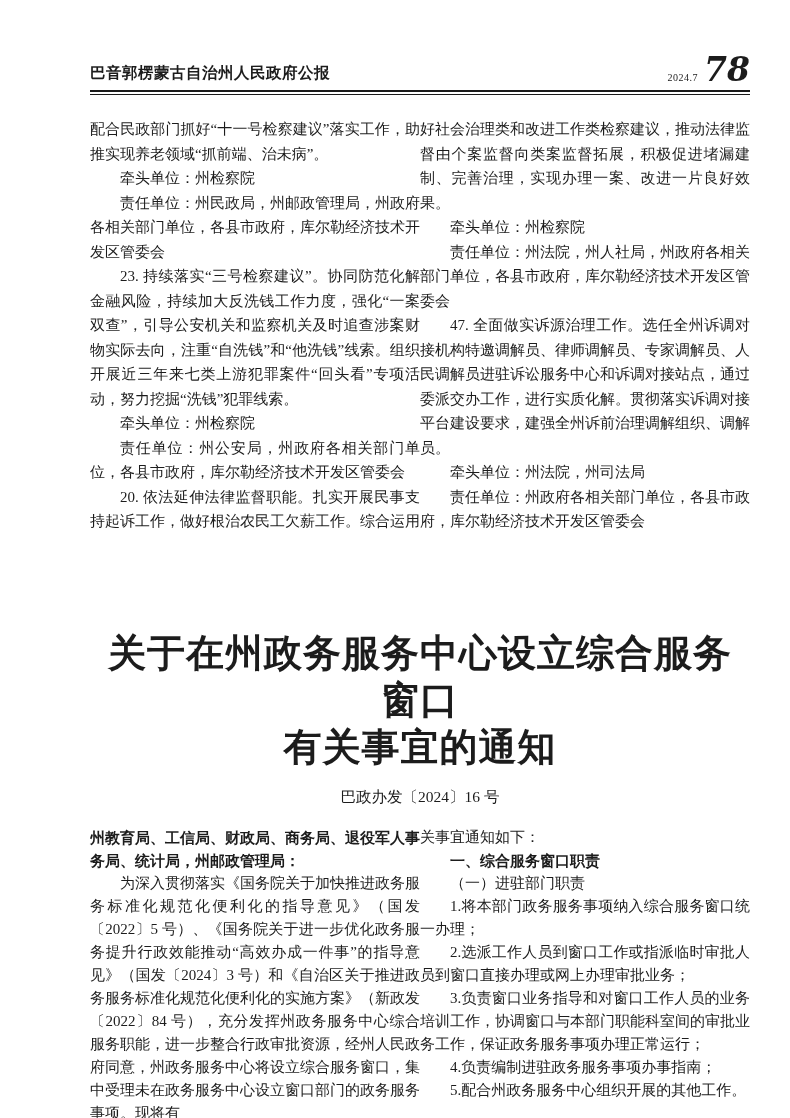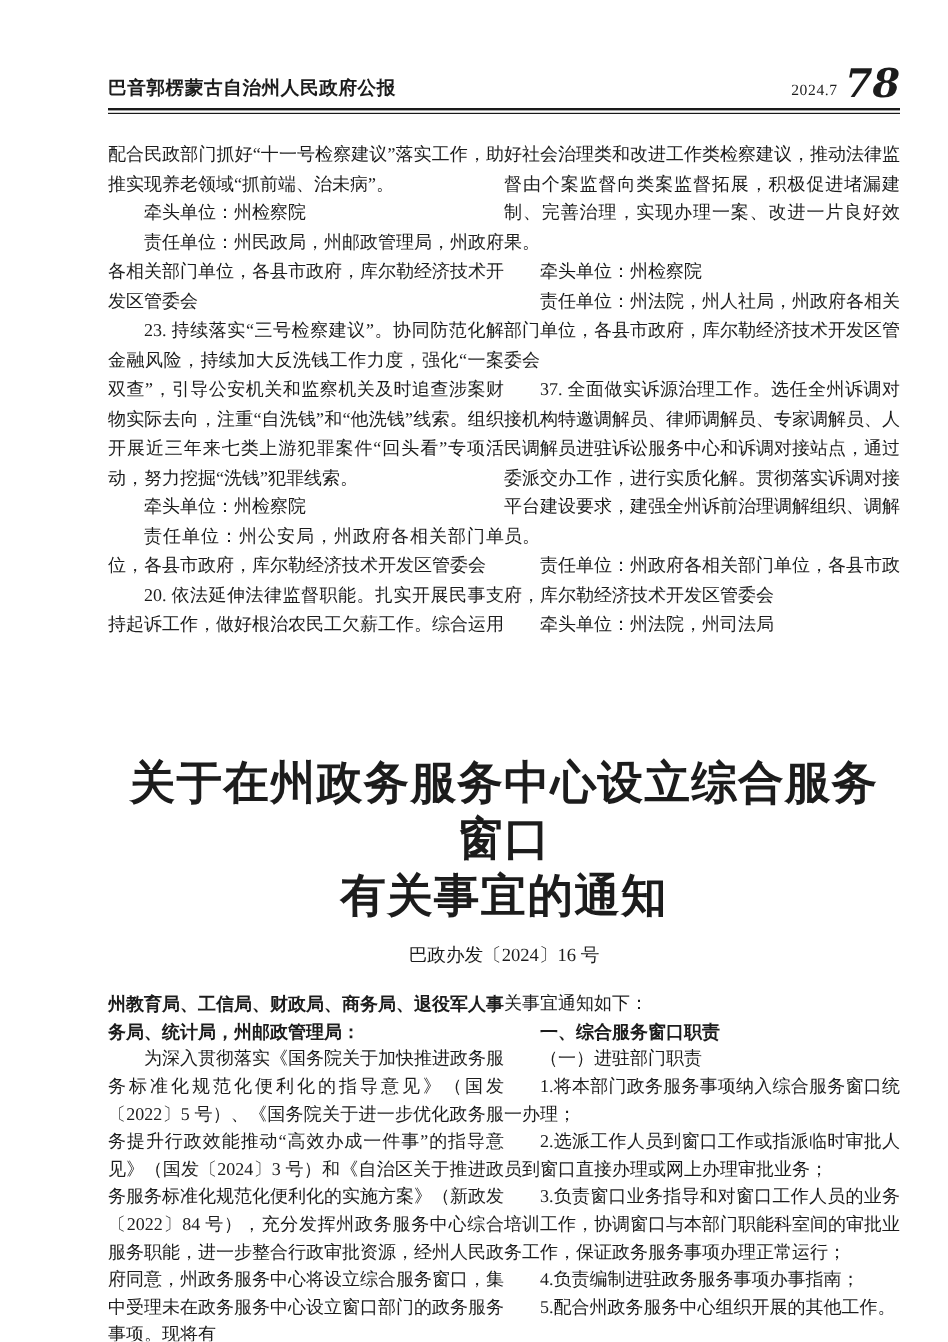--- a/index.html
+++ b/index.html
@@ -23,21 +23,21 @@
     display: flex; justify-content: space-between; align-items: flex-end;
     height: 34px;
   }
   .gazette-title {
     font-family: "Liberation Sans", "DejaVu Sans", sans-serif;
     font-weight: 700; font-size: 15.5px; letter-spacing: 0.5px;
     padding-bottom: 2px;
   }
   .issue { display: flex; align-items: flex-end; }
   .issue-date {
-    font-size: 13px; padding-bottom: 3px; letter-spacing: 0.5px;
+    font-size: 10px; padding-bottom: 3px; letter-spacing: 0.5px;
   }
   .issue-number {
     font-family: "DejaVu Serif", "Liberation Serif", serif;
     font-style: italic; font-weight: 700; font-size: 33px;
     line-height: 32px; margin-left: 6px;
   }
   .rule { margin-top: 4px; }
   .rule-thick { height: 2px; background: #1a1a1a; }
   .rule-thin  { height: 1px; background: #1a1a1a; margin-top: 2px; }
 
@@ -104,23 +104,23 @@
       <p class="ind">责任单位：州民政局，州邮政管理局，州政府各相关部门单位，各县市政府，库尔勒经济技术开发区管委会</p>
       <p class="ind">23. 持续落实“三号检察建议”。协同防范化解金融风险，持续加大反洗钱工作力度，强化“一案双查”，引导公安机关和监察机关及时追查涉案财物实际去向，注重“自洗钱”和“他洗钱”线索。组织开展近三年来七类上游犯罪案件“回头看”专项活动，努力挖掘“洗钱”犯罪线索。</p>
       <p class="ind">牵头单位：州检察院</p>
       <p class="ind">责任单位：州公安局，州政府各相关部门单位，各县市政府，库尔勒经济技术开发区管委会</p>
       <p class="ind">20. 依法延伸法律监督职能。扎实开展民事支持起诉工作，做好根治农民工欠薪工作。综合运用</p>
     </div>
     <div class="col">
       <p>好社会治理类和改进工作类检察建议，推动法律监督由个案监督向类案监督拓展，积极促进堵漏建制、完善治理，实现办理一案、改进一片良好效果。</p>
       <p class="ind">牵头单位：州检察院</p>
       <p class="ind">责任单位：州法院，州人社局，州政府各相关部门单位，各县市政府，库尔勒经济技术开发区管委会</p>
-      <p class="ind">37. 全面做实诉源治理工作。选任全州诉调对接机构特邀调解员、律师调解员、专家调解员、人民调解员进驻诉讼服务中心和诉调对接站点，通过委派交办工作，进行实质化解。贯彻落实诉调对接平台建设要求，建强全州诉前治理调解组织、调解员。</p>
+      <p class="ind">47. 全面做实诉源治理工作。选任全州诉调对接机构特邀调解员、律师调解员、专家调解员、人民调解员进驻诉讼服务中心和诉调对接站点，通过委派交办工作，进行实质化解。贯彻落实诉调对接平台建设要求，建强全州诉前治理调解组织、调解员。</p>
+      <p class="ind">牵头单位：州法院，州司法局</p>
       <p class="ind">责任单位：州政府各相关部门单位，各县市政府，库尔勒经济技术开发区管委会</p>
-      <p class="ind">牵头单位：州法院，州司法局</p>
     </div>
   </div>
 
   <div class="notice-head">
     <h1 class="notice-title">
       <span style="display:block">关于在州政务服务中心设立综合服务窗口</span>
       <span style="display:block">有关事宜的通知</span>
     </h1>
     <div class="doc-number">巴政办发〔2024〕16 号</div>
   </div>

